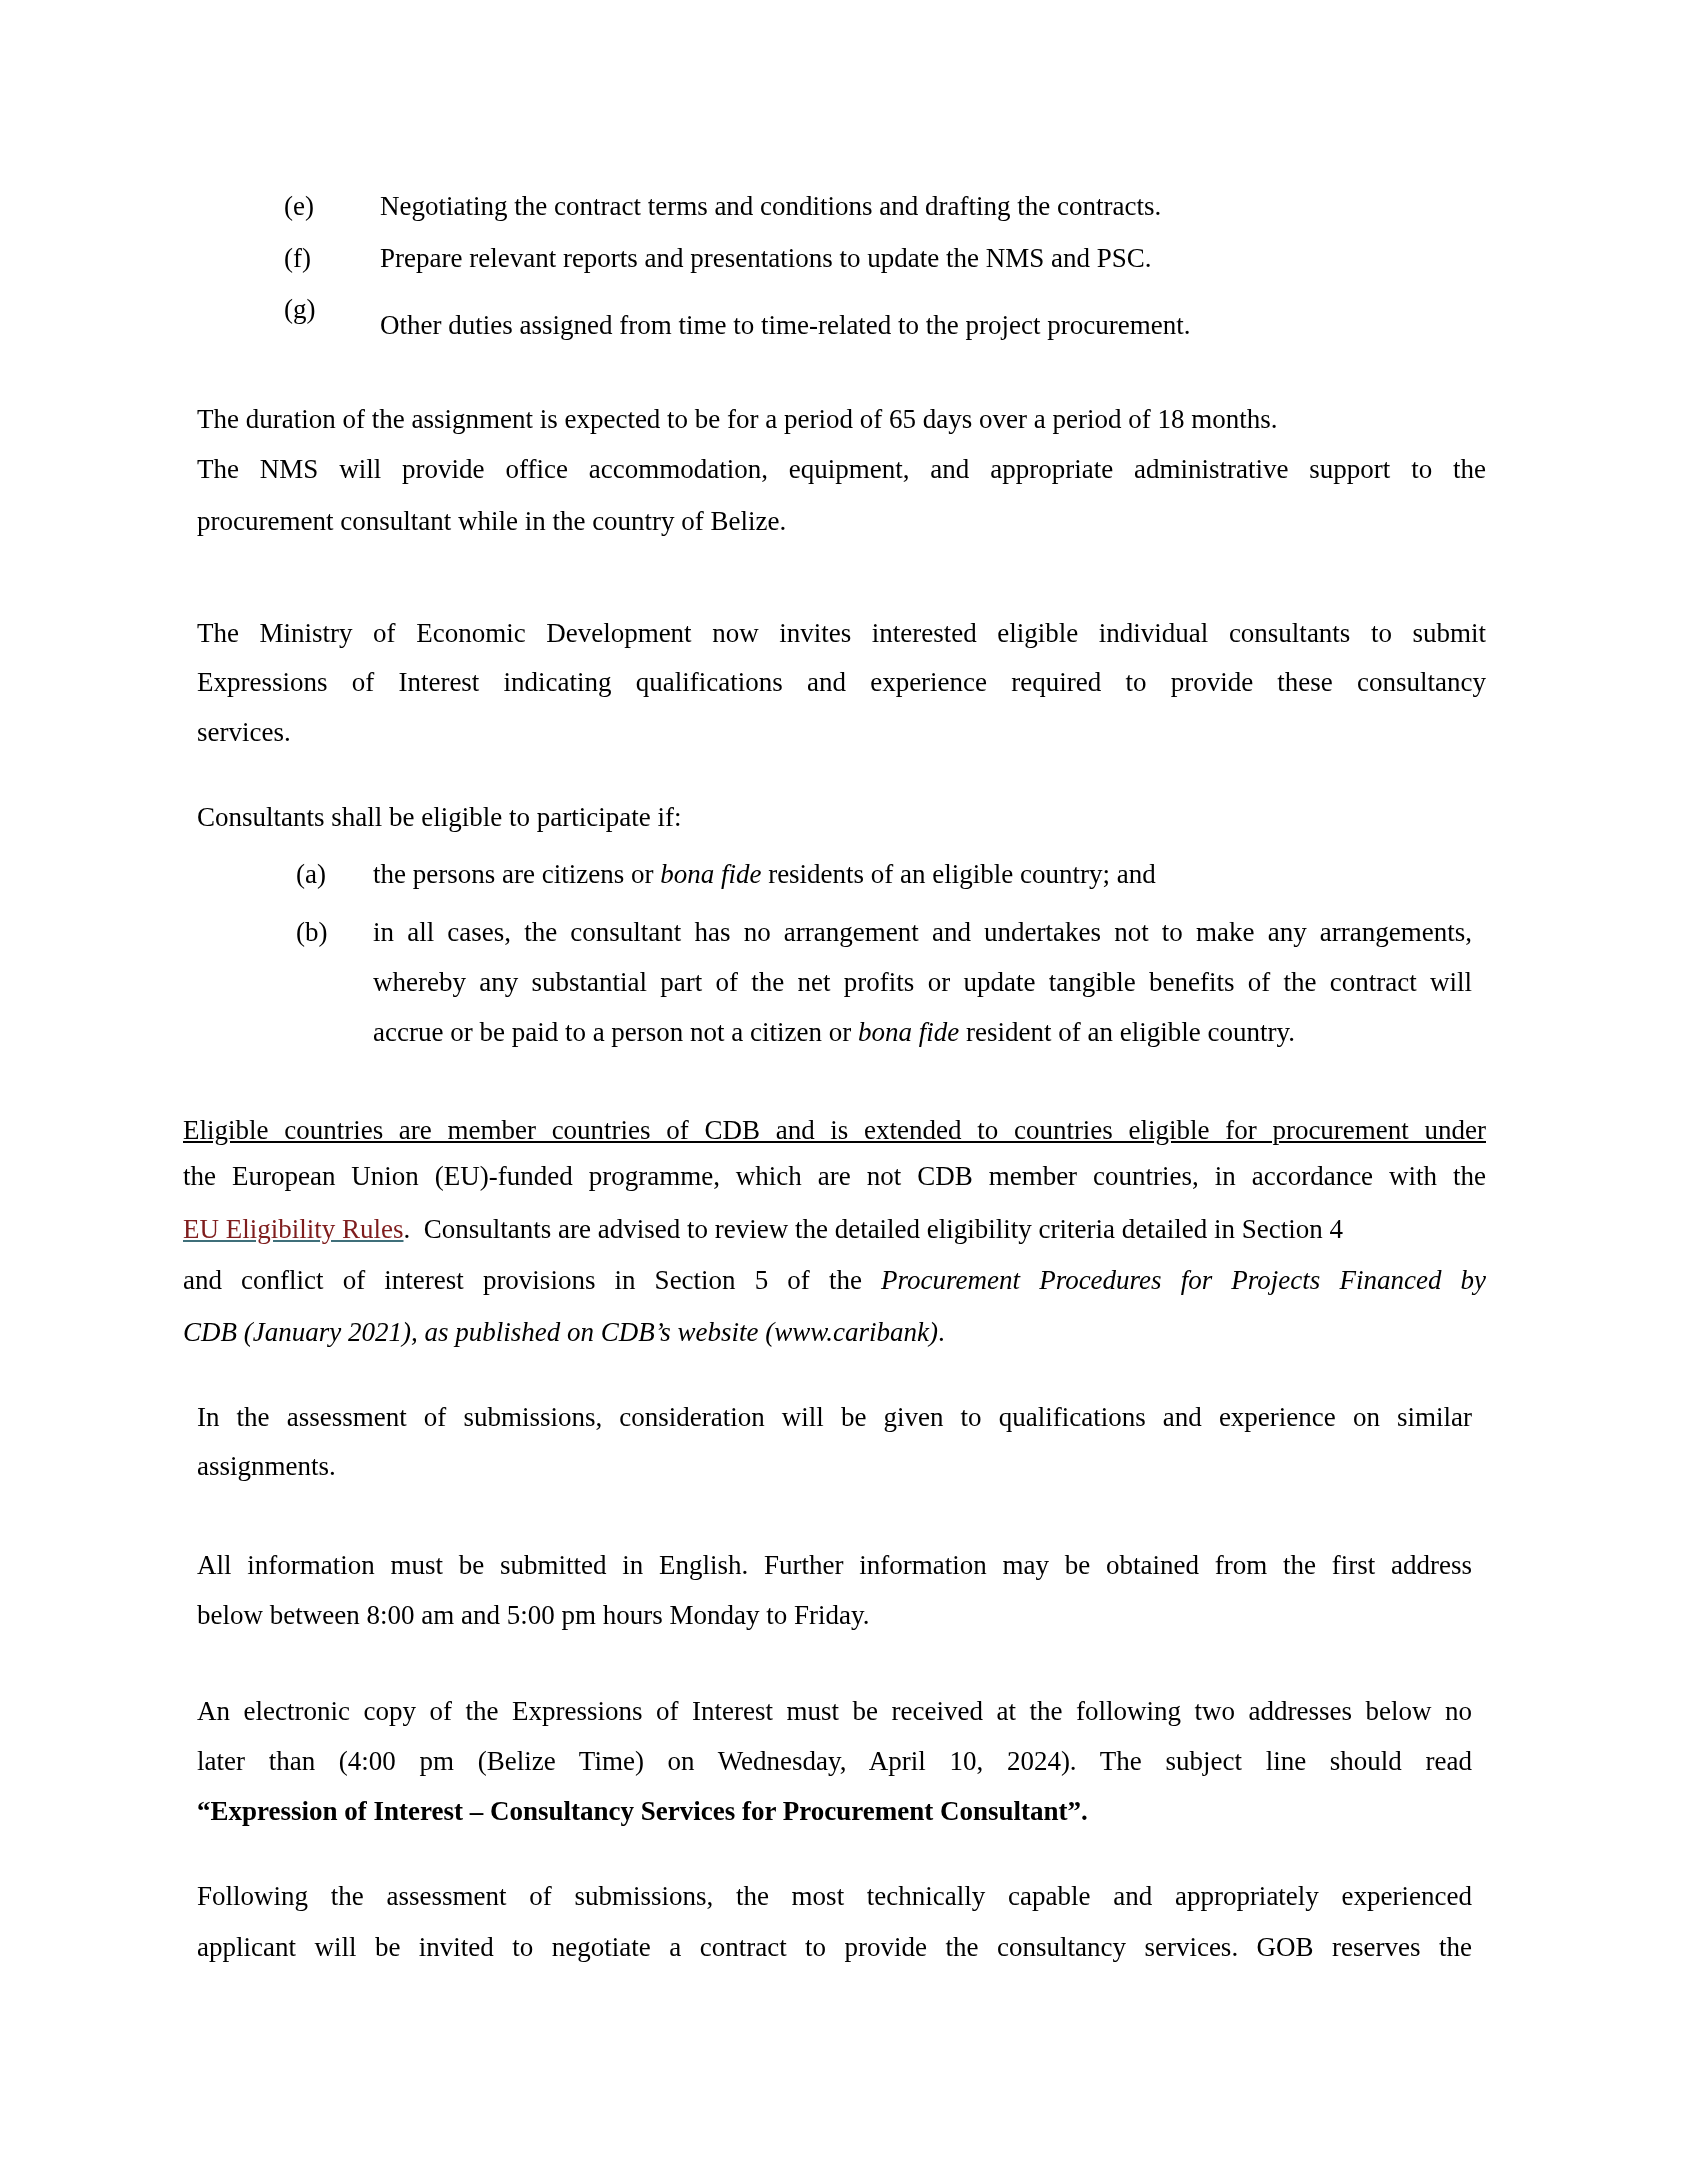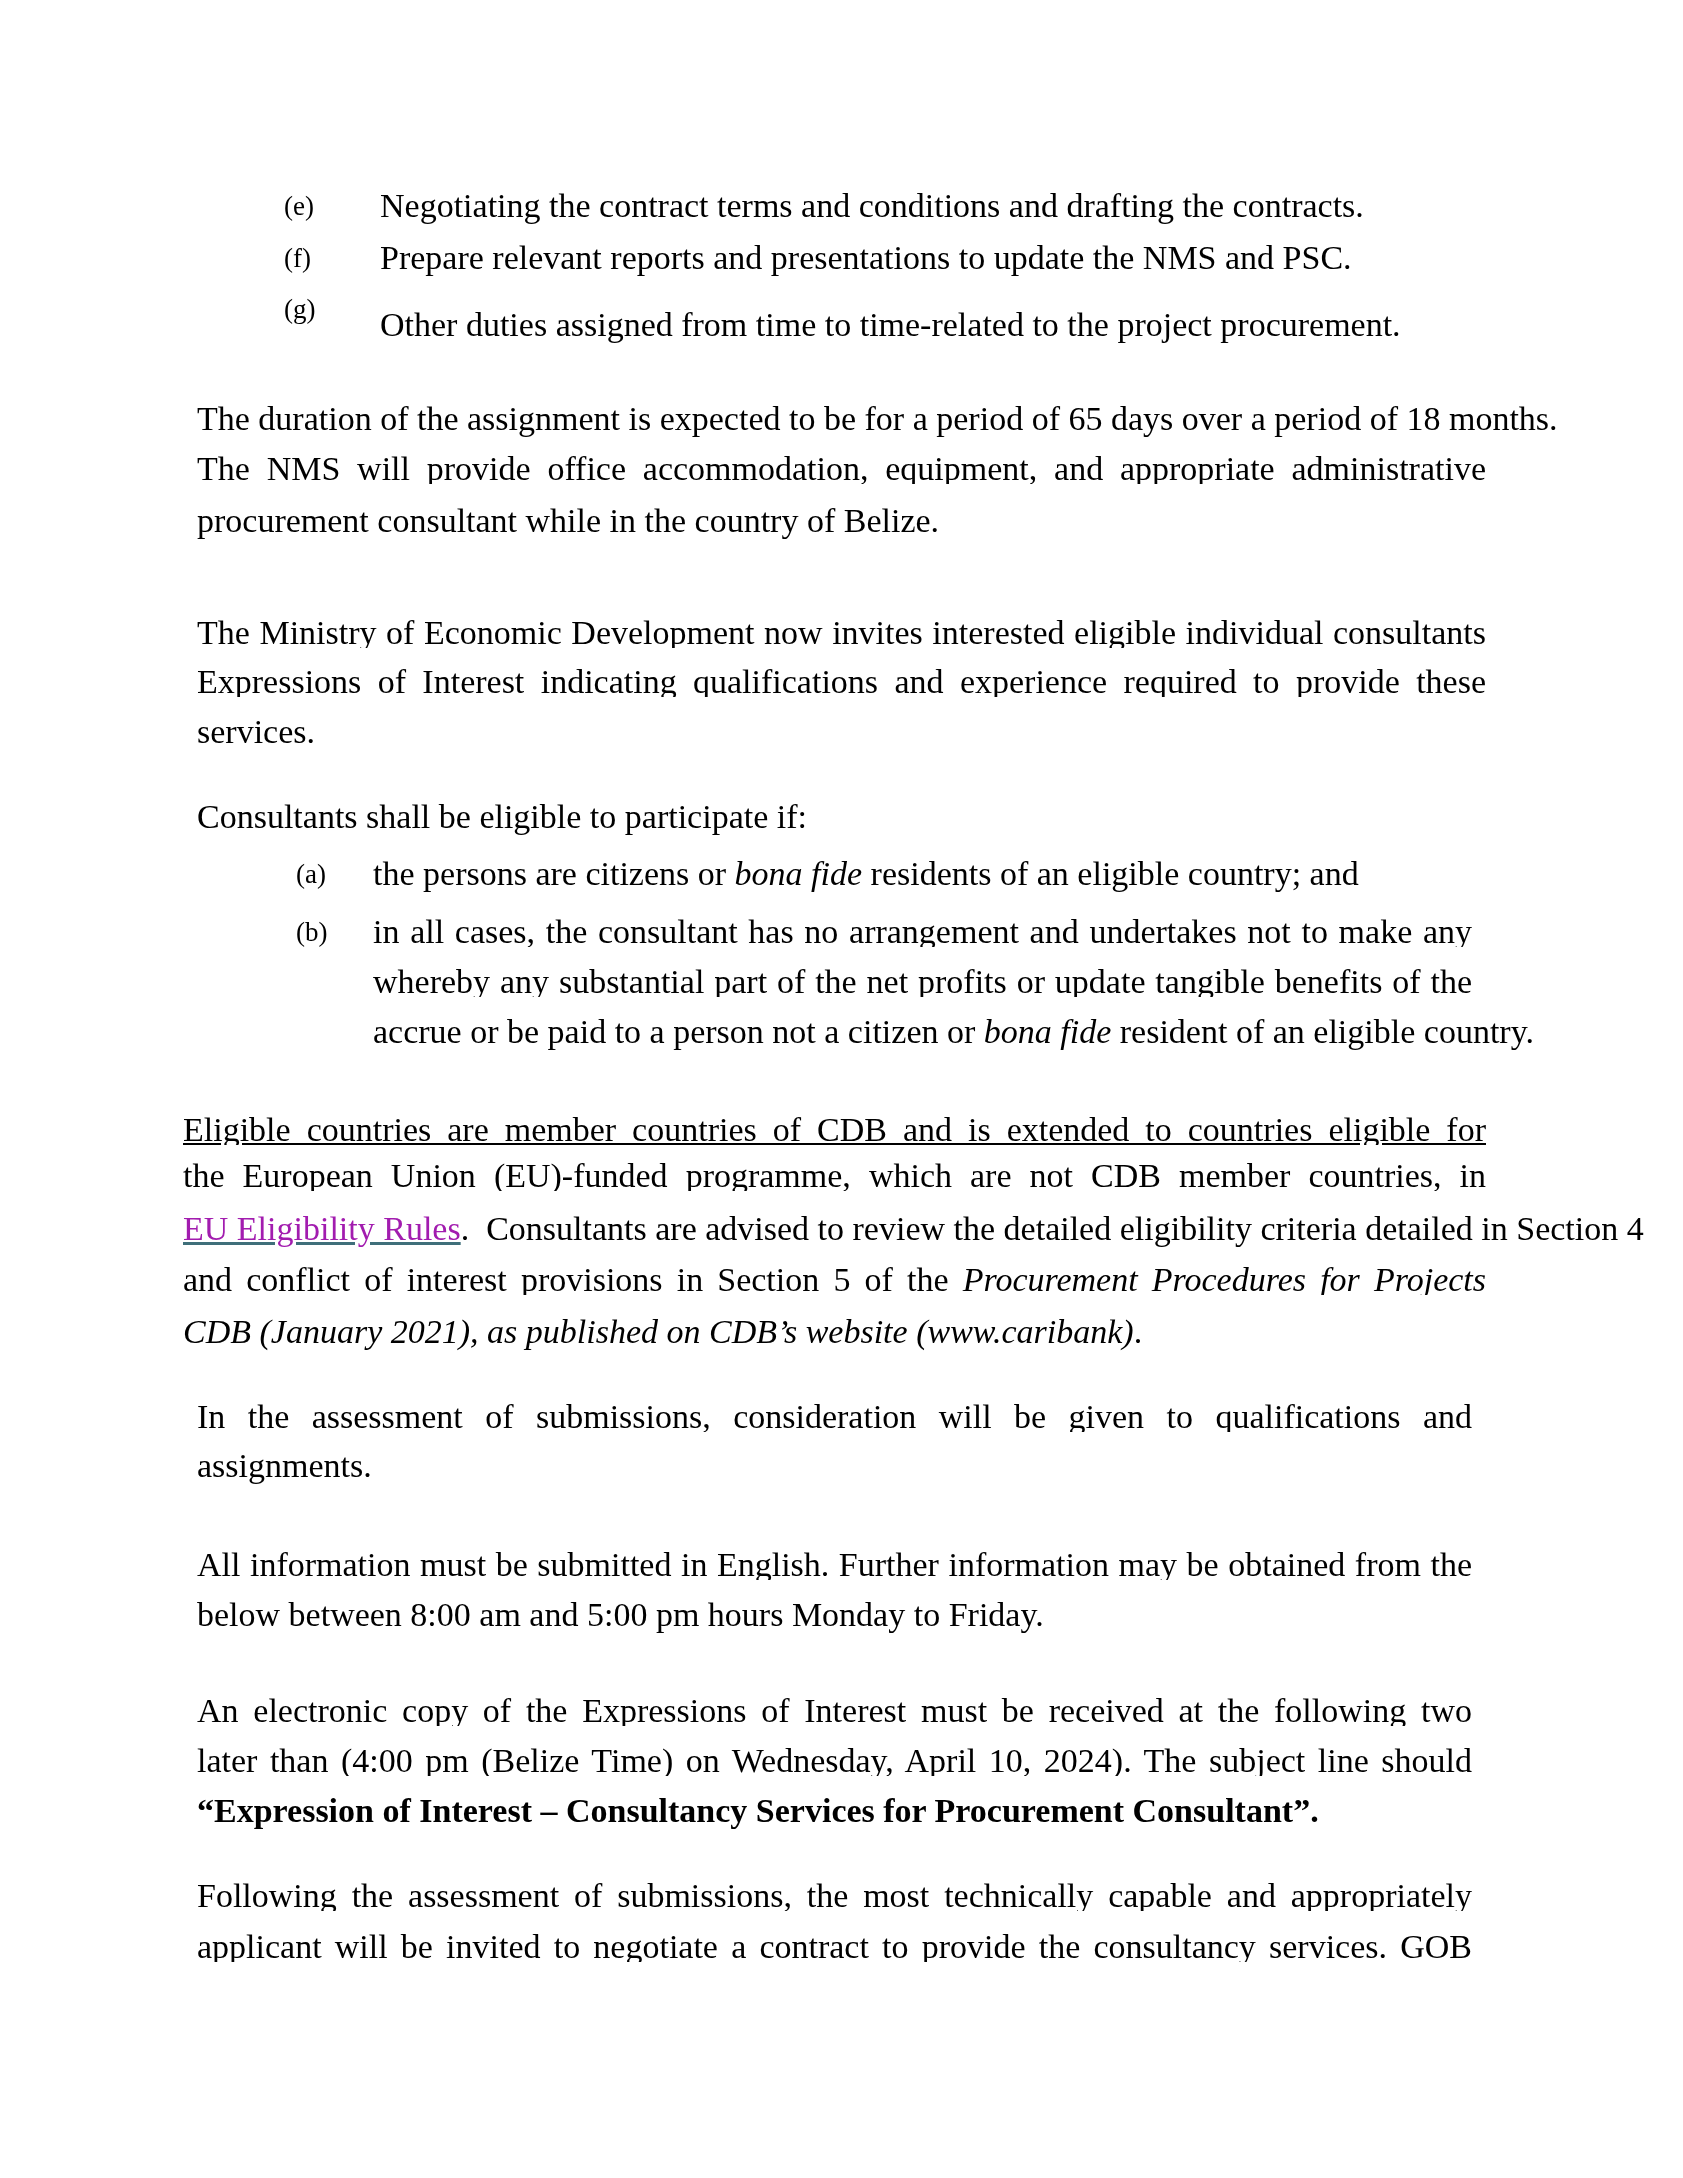--- a/index.html
+++ b/index.html
@@ -1,23 +1,23 @@
 <!DOCTYPE html>
 <html><head>
 <meta charset="utf-8">
 <style>
   html, body { margin: 0; padding: 0; background: #ffffff; }
   body { width: 1683px; height: 2178px; position: relative; overflow: hidden;
          font-family: "Liberation Serif", "DejaVu Serif", serif; color: #000; }
-  .ln { position: absolute; font-size: 34px; line-height: 30px; height: 30px; white-space: nowrap; }
+  .ln { position: absolute; font-size: 27px; line-height: 30px; height: 30px; white-space: nowrap; }
   .just { text-align: justify; text-align-last: justify; white-space: normal; overflow: hidden; }
   .lbl { position: absolute; font-size: 27px; line-height: 30px; height: 30px; }
   .it { font-style: italic; margin-top: 16px; }
   .b { font-weight: bold; }
-  a.link { color: #a21caf; text-decoration: underline; text-decoration-color: #3f6f7a; }
+  a.link { color: #7f1d1d; text-decoration: underline; text-decoration-color: #3f6f7a; }
 </style>
 </head>
 <body>
 
 <div>
   <span class="lbl" style="left:284px;top:191px;">(e)</span>
   <span class="ln" style="left:380px;top:191px;">Negotiating the contract terms and conditions and drafting the contracts.</span>
   <span class="lbl" style="left:284px;top:243px;">(f)</span>
   <span class="ln" style="left:380px;top:243px;">Prepare relevant reports and presentations to update the NMS and PSC.</span>
   <span class="lbl" style="left:284px;top:294px;">(g)</span>

